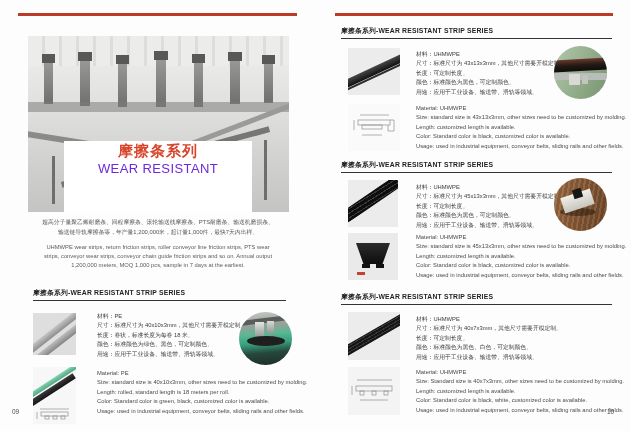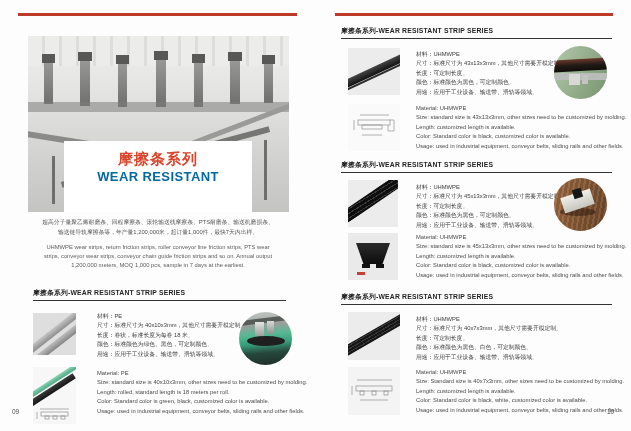--- a/index.html
+++ b/index.html
@@ -12,23 +12,23 @@
   
   .factory{position:absolute;left:28px;top:36px;width:261px;height:176px;overflow:hidden;
            background:linear-gradient(180deg,#f0f0ef 0%,#e0e0de 40%,#cfcfcd 75%,#c4c4c2 100%);}
   .f-ceil{position:absolute;left:0;top:0;width:100%;height:30px;
           background:repeating-linear-gradient(90deg,#ececea 0 14px,#dddddb 14px 17px);}
   .f-m{position:absolute;background:linear-gradient(180deg,#9a9a98,#6f6f6d);}
   .f-head{position:absolute;background:#585856;}
   .f-beam{position:absolute;background:#8a8a88;}
   .f-leg{position:absolute;background:#6e6e6c;width:2.5px;}
   .titlebox{position:absolute;left:36px;top:105px;width:188px;height:71px;background:#ffffff;
-            text-align:center;padding-top:8px;box-sizing:border-box;}
+            text-align:center;padding-top:0;box-sizing:border-box;}
   .t-cn{font-size:15px;font-weight:700;color:#d8452a;line-height:19px;letter-spacing:1px;}
-  .t-en{font-size:13px;font-weight:700;color:#0369a1;line-height:17.5px;letter-spacing:.4px;}
+  .t-en{font-size:13px;font-weight:400;color:#6d28d9;line-height:17.5px;letter-spacing:.4px;}
   
   .intro{position:absolute;text-align:center;color:#555;}
   .intro.cn{left:40px;top:218px;width:236px;font-size:5.8px;line-height:9.8px;}
   .intro.en{left:43px;top:243px;width:230px;font-size:5.8px;line-height:9.2px;color:#5d5d5d;}
   
   .imgbox{position:absolute;overflow:hidden;background:#ececec;}
   .strip{position:absolute;}
   .circle{position:absolute;border-radius:50%;overflow:hidden;}
   .drawbox{position:absolute;overflow:hidden;background:#fafafa;}
   

